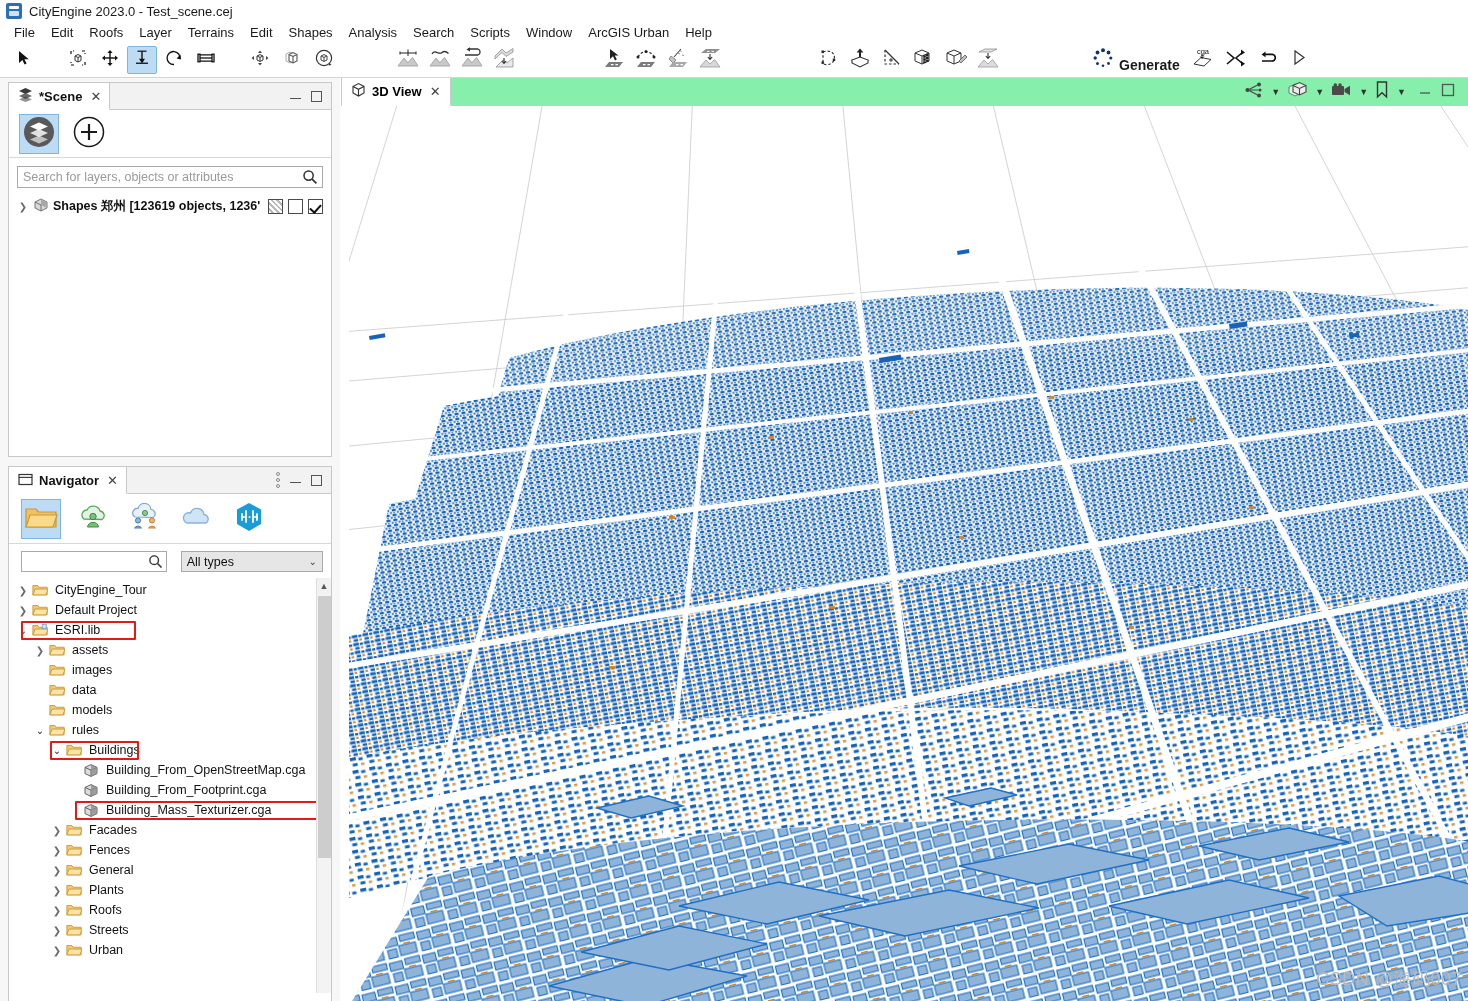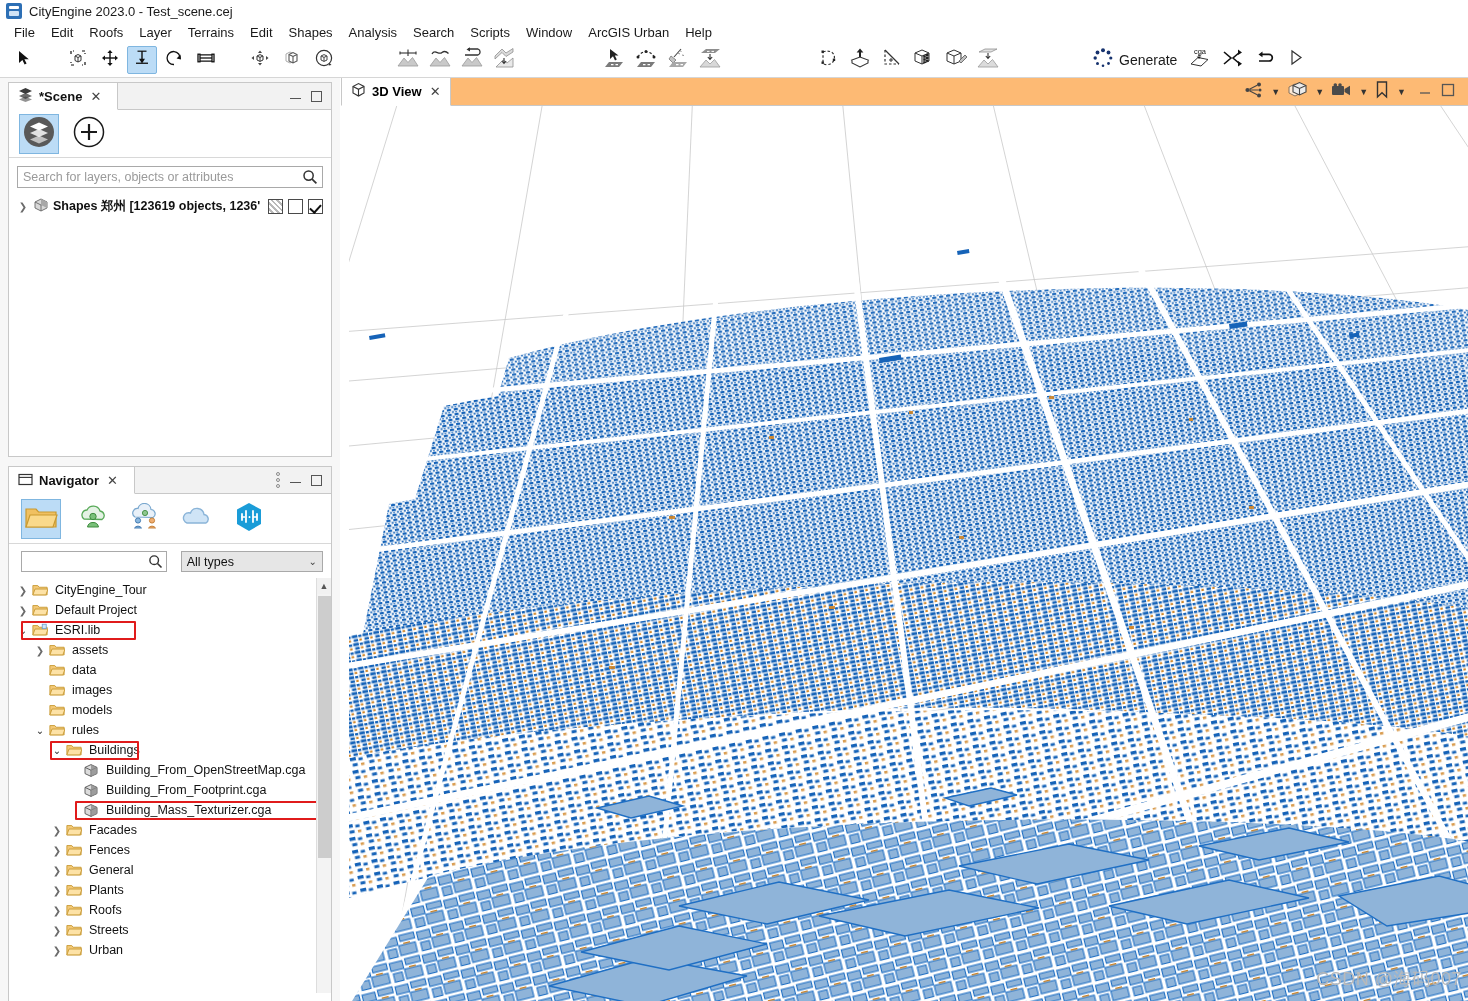--- a/index.html
+++ b/index.html
@@ -50,36 +50,36 @@
     display: flex; align-items: center;
   }
   .tb-group { display: flex; align-items: center; height: 100%; }
   .tb-btn {
     width: 30px; height: 28px; display: flex; align-items: center; justify-content: center;
     border: 1px solid transparent; border-radius: 2px; margin: 0 1px; cursor: default;
   }
   .tb-btn.sel { background: #bcdcf6; border-color: #7fb6e0; }
   .tb-spacer { width: 22px; }
   .gen-btn {
-    display: flex; align-items: center; height: 28px; padding: 0 6px 0 2px; cursor: default;
-    border: 1px solid transparent; border-radius: 2px;
+    display: flex; align-items: flex-end; height: 28px; padding: 0 6px 0 2px; cursor: default;
+    border: 1px solid transparent; border-radius: 2px; font-weight: bold;
   }
   .gen-label { font-size: 14px; color: #1a1a1a; margin-left: 4px; }
 
   
   .left-col { position: absolute; left: 0; top: 78px; width: 340px; height: 923px; background: #f7f7f7; }
 
   
   .panel { position: absolute; left: 8px; background: #ffffff; border: 1px solid #c8c8c8; }
   .panel-tabrow {
     height: 27px; background: #f2f2f2; display: flex; align-items: stretch;
     border-bottom: 1px solid #c8c8c8; position: relative;
   }
   .panel-tab {
-    display: flex; align-items: center; gap: 6px; padding: 0 16px 0 9px;
+    display: flex; align-items: center; gap: 6px; padding: 0 8px 0 9px;
     background: #ffffff; border-right: 1px solid #c8c8c8;
     border-bottom: 1px solid #ffffff; margin-bottom: -1px; cursor: default;
   }
   .panel-tab .ptitle { font-size: 13px; font-weight: bold; color: #111; }
   .tab-x { font-size: 13px; color: #444; margin-left: 2px; cursor: default; }
   .panel-ctrls { margin-left: auto; display: flex; align-items: center; gap: 10px; padding-right: 9px; }
   .ctrl-min { width: 11px; height: 9px; position: relative; cursor: default; }
   .ctrl-min::after { content: ""; position: absolute; left: 0; bottom: 2px; width: 11px; height: 1px; background: #555; }
   .ctrl-max { width: 11px; height: 11px; border: 1px solid #555; cursor: default; }
   .ctrl-dots { display: flex; flex-direction: column; gap: 2px; cursor: default; }
@@ -163,21 +163,21 @@
   }
   .nav-scroll .sb-thumb {
     position: absolute; top: 18px; left: 1px; width: 13px; height: 262px; background: #cdcdcd;
   }
 
   
   .view-panel {
     position: absolute; left: 341px; top: 78px; width: 1127px; height: 923px; background: #fff;
   }
   .view-tabrow {
-    height: 28px; background: #fdba74; display: flex; align-items: stretch;
+    height: 28px; background: #86efac; display: flex; align-items: stretch;
     border-bottom: 1px solid #c8c8c8;
   }
   .view-tab {
     display: flex; align-items: center; gap: 6px; padding: 0 9px;
     background: #ffffff; border-right: 1px solid #c8c8c8; border-left: 1px solid #c8c8c8;
     border-bottom: 1px solid #ffffff; margin-bottom: -1px; cursor: default;
   }
   .view-tab .ptitle { font-size: 13px; font-weight: bold; }
   .view-ctrls { margin-left: auto; display: flex; align-items: center; gap: 3px; padding-right: 10px; }
   .vc-btn {
@@ -781,31 +781,31 @@
               <span class="ntree-label">assets</span>
             </div>
             <div class="ntree-row" style="padding-left: 25px;">
               <span class="arrow-r"></span>
               <span style="display: inline-flex; margin-right: 4px;">
                 <svg width="16" height="14" viewBox="0 0 18 15">
                   <path d="M1 2.5 L6.5 2.5 L8 4.4 L17 4.4 L17 13 L1 13 Z" fill="#f3c977" stroke="#c89a34" stroke-width="1"></path>
                   <path d="M1 13 L3.4 6.4 L18 6.4 L15.6 13 Z" fill="#fde2a6" stroke="#c89a34" stroke-width="1"></path>
                 </svg>
               </span>
-              <span class="ntree-label">data</span>
+              <span class="ntree-label">images</span>
             </div>
             <div class="ntree-row" style="padding-left: 25px;">
               <span class="arrow-r"></span>
               <span style="display: inline-flex; margin-right: 4px;">
                 <svg width="16" height="14" viewBox="0 0 18 15">
                   <path d="M1 2.5 L6.5 2.5 L8 4.4 L17 4.4 L17 13 L1 13 Z" fill="#f3c977" stroke="#c89a34" stroke-width="1"></path>
                   <path d="M1 13 L3.4 6.4 L18 6.4 L15.6 13 Z" fill="#fde2a6" stroke="#c89a34" stroke-width="1"></path>
                 </svg>
               </span>
-              <span class="ntree-label">images</span>
+              <span class="ntree-label">data</span>
             </div>
             <div class="ntree-row" style="padding-left: 25px;">
               <span class="arrow-r"></span>
               <span style="display: inline-flex; margin-right: 4px;">
                 <svg width="16" height="14" viewBox="0 0 18 15">
                   <path d="M1 2.5 L6.5 2.5 L8 4.4 L17 4.4 L17 13 L1 13 Z" fill="#f3c977" stroke="#c89a34" stroke-width="1"></path>
                   <path d="M1 13 L3.4 6.4 L18 6.4 L15.6 13 Z" fill="#fde2a6" stroke="#c89a34" stroke-width="1"></path>
                 </svg>
               </span>
               <span class="ntree-label">models</span>

